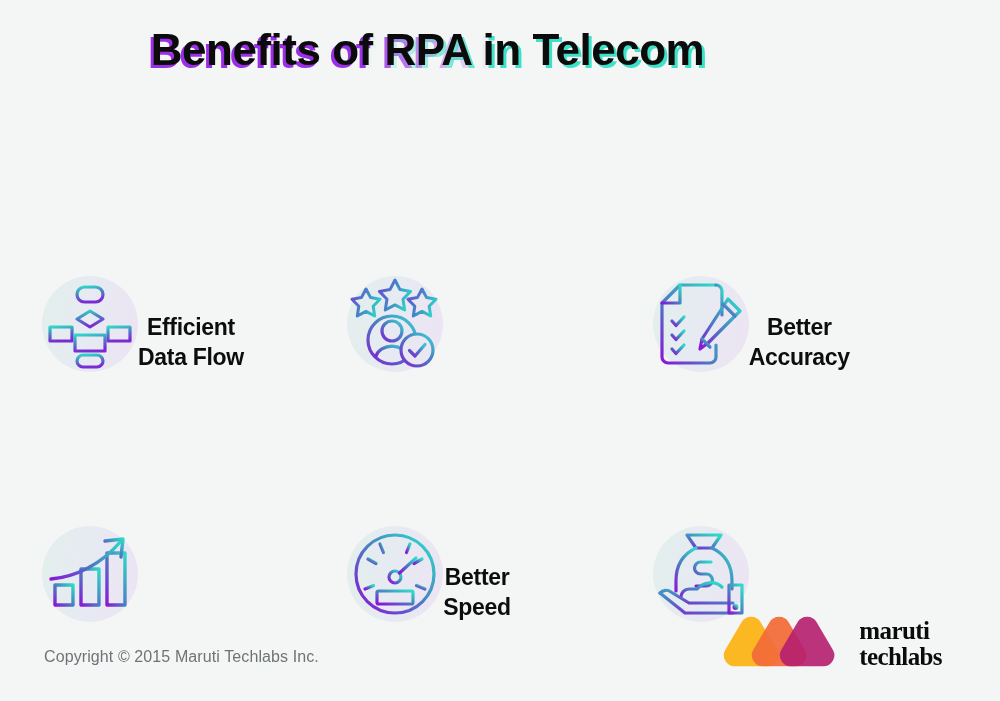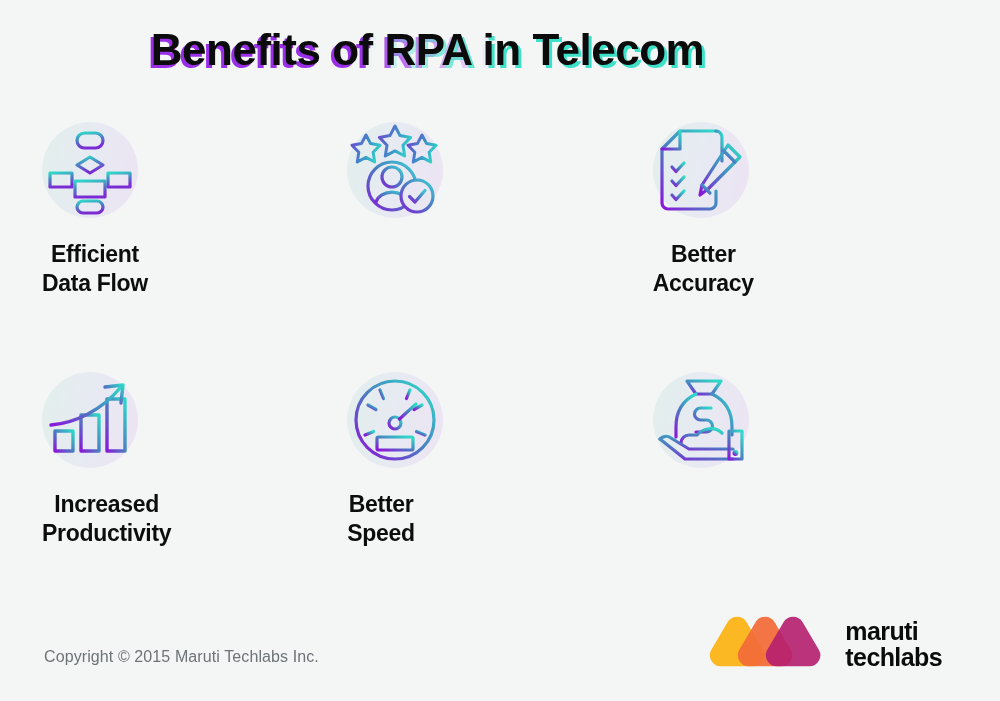--- a/index.html
+++ b/index.html
@@ -62,22 +62,22 @@
     position: absolute;
     top: 122px;
     left: 42px;
     width: 916px;
     display: grid;
     grid-template-columns: repeat(3, 1fr);
     grid-template-rows: repeat(2, 250px);
   }
   .cell {
     display: flex;
-    flex-direction: column;
-    align-items: flex-start;
+    flex-direction: row;
+    align-items: flex-end;
   }
   .icon-circle {
     width: 96px;
     height: 96px;
     border-radius: 50%;
     background: linear-gradient(100deg, #E2EFEC 0%, #E7EAF2 50%, #EDE3F3 100%);
     display: flex;
     align-items: center;
     justify-content: center;
     position: relative;
@@ -106,20 +106,21 @@
     color: #6E7376;
     letter-spacing: 0.1px;
   }
   .logo {
     position: absolute;
     right: 58px;
     top: 616px;
     display: flex;
     align-items: center;
     gap: 24px;
+    font-family: Liberation Serif, serif;
   }
   .logo-mark {
     width: 112px;
     height: 56px;
   }
   .logo-text {
     font-size: 25px;
     font-weight: bold;
     color: #0B0B0B;
     line-height: 1.06;
@@ -247,22 +248,20 @@
         <g fill="none" stroke="url(#g4)" stroke-width="3.4" stroke-linejoin="round" stroke-linecap="round">
           <line x1="2" y1="74" x2="88" y2="74"></line>
           <rect x="10" y="54" width="18" height="20"></rect>
           <rect x="36" y="38" width="18" height="36"></rect>
           <rect x="62" y="22" width="18" height="52"></rect>
           <path d="M6 48 C30 46 56 34 76 10"></path>
           <path d="M60 10 L78 8 L76 26"></path>
         </g>
       </svg>
     </div>
-    <div class="cell-label">Increased
-Productivity</div>
   </div>
 
   <div class="cell">
     <div class="icon-circle">
       <svg width="86" height="86" viewBox="0 0 86 86">
         <defs>
           <linearGradient id="g5" x1="0.05" y1="0.95" x2="0.95" y2="0.05">
             <stop offset="0%" stop-color="#8A18D8"></stop>
             <stop offset="50%" stop-color="#4A7FC1"></stop>
             <stop offset="100%" stop-color="#2FD9C8"></stop>

